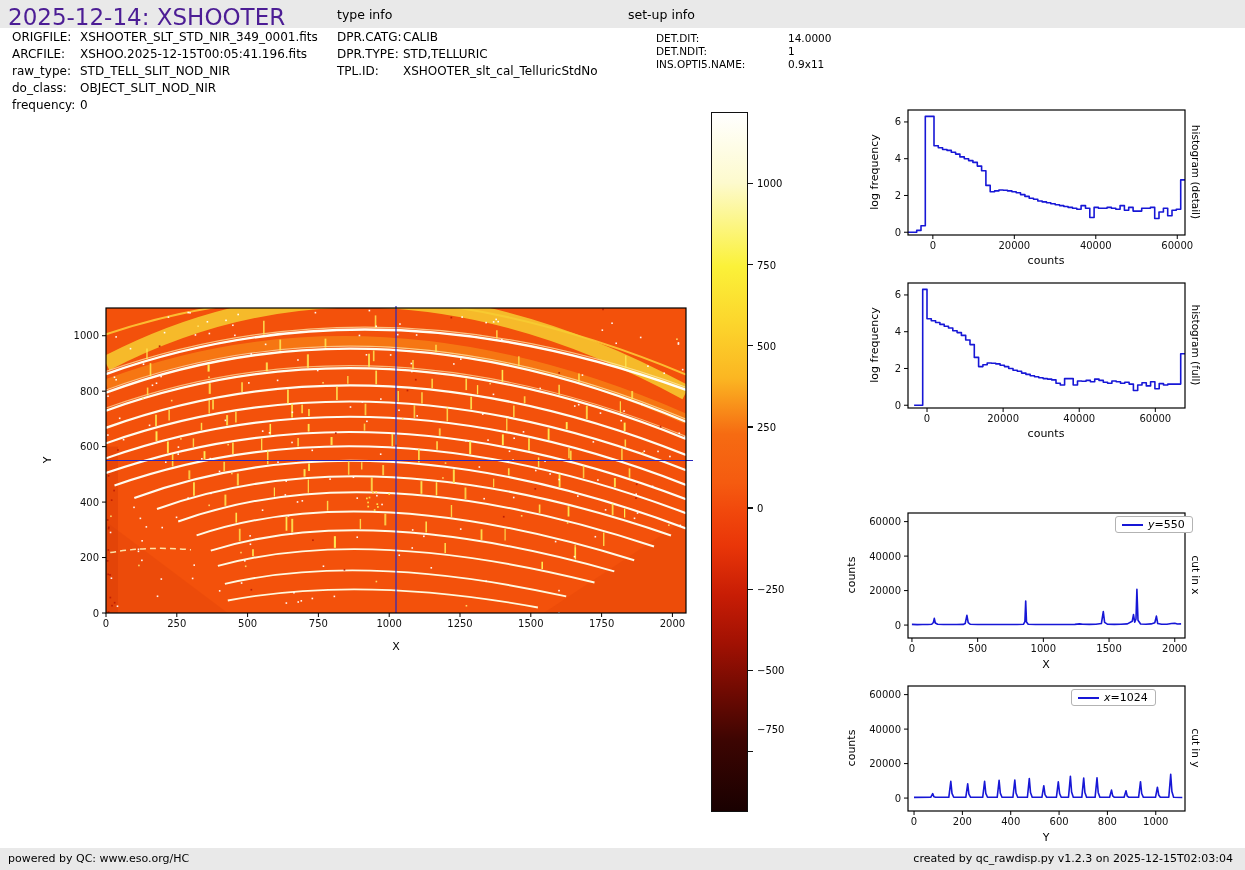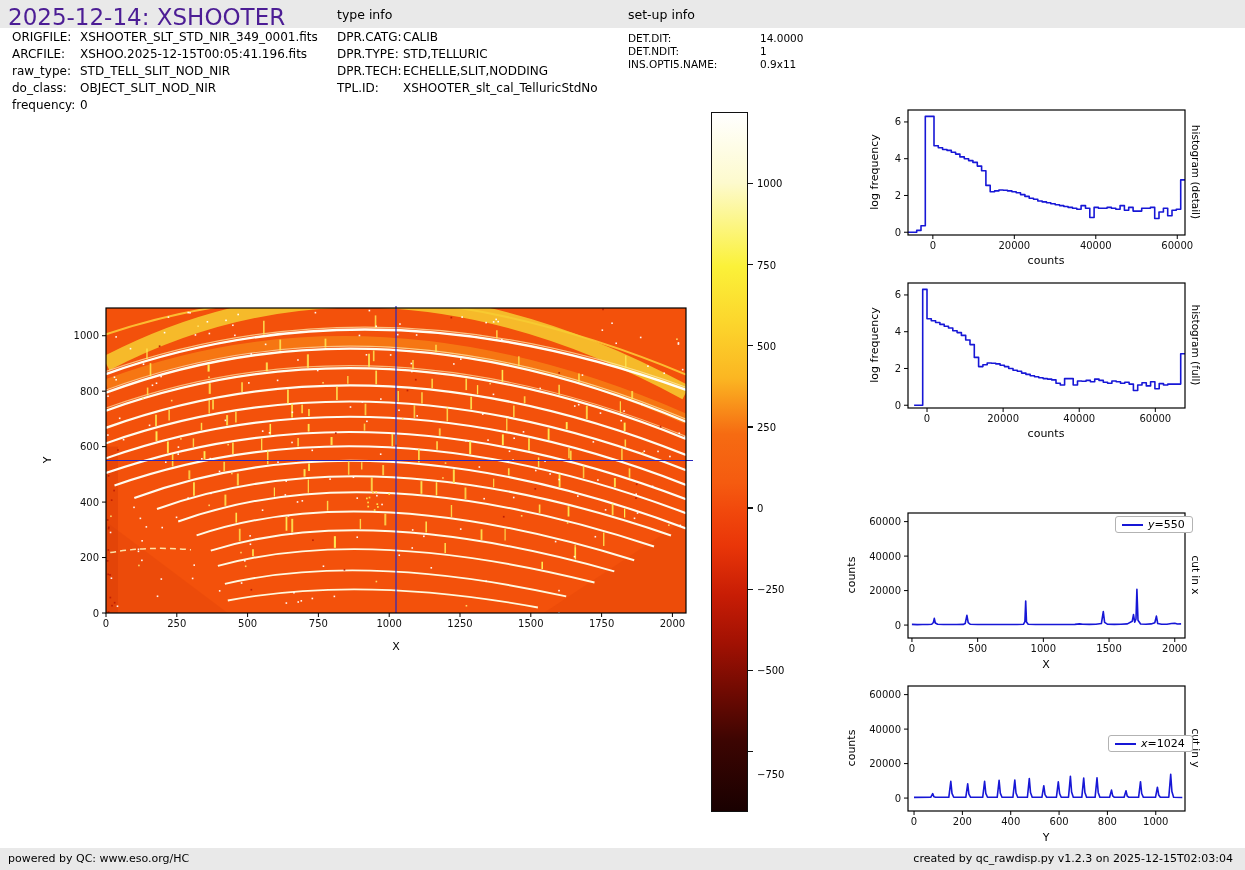--- a/index.html
+++ b/index.html
@@ -10,21 +10,21 @@
   .colhead{position:absolute;top:7px;font-size:12.5px;white-space:nowrap;}
   #type-info-head{left:337px;}
   #setup-info-head{left:628px;text-align:right;}
   .infocol{position:absolute;top:29px;font-size:12px;line-height:17px;}
   #col-file{left:5px;margin-left:7px;}
   #col-type{left:337px;}
   #col-setup{left:628px;font-size:10.5px;line-height:13px;top:32px;}
   .irow .lab{display:inline-block;}
   #col-file .lab{width:68px;}
   #col-type .lab{width:66px;}
-  #col-setup .lab{width:132px;}
+  #col-setup .lab{width:132px;margin-left:28px;}
   .irow{white-space:nowrap;}
   svg{position:absolute;overflow:visible;}
   svg text{font-family:"DejaVu Sans",sans-serif;font-size:10px;fill:#111;}
   .xlab{position:absolute;font-size:11px;transform:translateX(-50%);white-space:nowrap;}
   .vlab{position:absolute;font-size:11px;white-space:nowrap;
         transform:translate(-50%,-50%) rotate(-90deg);}
   .vlabr{position:absolute;font-size:10.5px;white-space:nowrap;
         transform:translate(-50%,-50%) rotate(90deg);}
   .legend{position:absolute;background:#fff;border:1px solid #b3b3b3;border-radius:3px;
         font-size:11px;padding:1px 7px 1px 6px;display:flex;align-items:center;gap:5px;}
@@ -58,21 +58,20 @@
     <div class="irow"><span class="lab">ORIGFILE:</span><span>XSHOOTER_SLT_STD_NIR_349_0001.fits</span></div>
     <div class="irow"><span class="lab">ARCFILE:</span><span>XSHOO.2025-12-15T00:05:41.196.fits</span></div>
     <div class="irow"><span class="lab">raw_type:</span><span>STD_TELL_SLIT_NOD_NIR</span></div>
     <div class="irow"><span class="lab">do_class:</span><span>OBJECT_SLIT_NOD_NIR</span></div>
     <div class="irow"><span class="lab">frequency:</span><span>0</span></div>
   </div>
 
   <div class="infocol" id="col-type">
     <div class="irow"><span class="lab">DPR.CATG:</span><span>CALIB</span></div>
     <div class="irow"><span class="lab">DPR.TYPE:</span><span>STD,TELLURIC</span></div>
-    <div class="irow"><span class="lab">DPR.TECH:</span><span>ECHELLE,SLIT,NODDING</span></div>
     <div class="irow"><span class="lab">TPL.ID:</span><span>XSHOOTER_slt_cal_TelluricStdNo</span></div>
   </div>
 
   <div class="infocol" id="col-setup">
     <div class="irow"><span class="lab">DET.DIT:</span><span>14.0000</span></div>
     <div class="irow"><span class="lab">DET.NDIT:</span><span>1</span></div>
     <div class="irow"><span class="lab">INS.OPTI5.NAME:</span><span>0.9x11</span></div>
   </div>
 
   <svg id="svg-main" viewBox="0 0 580 305" style="left: 106px; top: 308px; width: 580px; height: 305px;">
@@ -516,21 +515,21 @@
       <div class="cblab" style="top: 345.749px;">500</div>
       <div class="cbt" style="top: 426.212px;"></div>
       <div class="cblab" style="top: 426.912px;">250</div>
       <div class="cbt" style="top: 507.374px;"></div>
       <div class="cblab" style="top: 508.074px;">0</div>
       <div class="cbt" style="top: 588.537px;"></div>
       <div class="cblab" style="top: 589.237px;">−250</div>
       <div class="cbt" style="top: 669.7px;"></div>
       <div class="cblab" style="top: 670.4px;">−500</div>
       <div class="cbt" style="top: 750.863px;"></div>
-      <div class="cblab" style="top: 774px;">−750</div>
+      <div class="cblab" style="top: 729px;">−750</div>
     </div>
 
   <svg id="svg-hist_detail" viewBox="0 0 277 125" style="left: 908px; top: 110px; width: 277px; height: 125px;">
       <defs>
         <clipPath id="clip-hist_detail">
           <rect x="0" y="0" width="277" height="125"></rect>
         </clipPath>
       </defs>
       <g clip-path="url(#clip-hist_detail)">
         <polyline points="0.0,122.2 4.3,122.2 4.3,122.2 8.7,122.2 8.7,120.4 13.0,120.4 13.0,115.8 17.3,115.8 17.3,6.4 21.6,6.4 21.6,6.4 26.0,6.4 26.0,35.8 30.3,35.8 30.3,37.7 34.6,37.7 34.6,39.5 39.0,39.5 39.0,40.4 43.3,40.4 43.3,42.3 47.6,42.3 47.6,44.1 51.9,44.1 51.9,46.9 56.3,46.9 56.3,48.7 60.6,48.7 60.6,50.6 64.9,50.6 64.9,52.4 69.3,52.4 69.3,56.1 73.6,56.1 73.6,60.7 77.9,60.7 77.9,75.4 82.2,75.4 82.2,81.8 86.6,81.8 86.6,80.9 90.9,80.9 90.9,80.0 95.2,80.0 95.2,80.3 99.5,80.3 99.5,80.9 103.9,80.9 103.9,81.8 108.2,81.8 108.2,82.7 112.5,82.7 112.5,84.6 116.9,84.6 116.9,86.4 121.2,86.4 121.2,88.2 125.5,88.2 125.5,89.2 129.8,89.2 129.8,91.0 134.2,91.0 134.2,91.9 138.5,91.9 138.5,92.8 142.8,92.8 142.8,93.8 147.2,93.8 147.2,94.7 151.5,94.7 151.5,95.6 155.8,95.6 155.8,96.5 160.1,96.5 160.1,97.4 164.5,97.4 164.5,98.3 168.8,98.3 168.8,99.3 173.1,99.3 173.1,95.6 177.5,95.6 177.5,98.3 181.8,98.3 181.8,107.5 186.1,107.5 186.1,97.4 190.4,97.4 190.4,98.3 194.8,98.3 194.8,98.3 199.1,98.3 199.1,97.4 203.4,97.4 203.4,98.3 207.8,98.3 207.8,99.3 212.1,99.3 212.1,95.6 216.4,95.6 216.4,100.2 220.7,100.2 220.7,97.4 225.1,97.4 225.1,101.1 229.4,101.1 229.4,101.1 233.7,101.1 233.7,98.3 238.0,98.3 238.0,98.3 242.4,98.3 242.4,97.4 246.7,97.4 246.7,108.5 251.0,108.5 251.0,102.0 255.4,102.0 255.4,98.3 259.7,98.3 259.7,105.7 264.0,105.7 264.0,100.2 268.3,100.2 268.3,99.3 272.7,99.3 272.7,69.9 277.0,69.9" fill="none" stroke="#1717d6" stroke-width="1.6" stroke-linejoin="round"></polyline>
@@ -652,21 +651,21 @@
       <text x="-7" y="77.58620689655173" text-anchor="end" dominant-baseline="central">20000</text>
       <line x1="-4" y1="43.10344827586208" x2="0" y2="43.10344827586208" stroke="#000" stroke-width="1"></line>
       <text x="-7" y="43.10344827586208" text-anchor="end" dominant-baseline="central">40000</text>
       <line x1="-4" y1="8.620689655172413" x2="0" y2="8.620689655172413" stroke="#000" stroke-width="1"></line>
       <text x="-7" y="8.620689655172413" text-anchor="end" dominant-baseline="central">60000</text>
       <rect x="0" y="0" width="277" height="125" fill="none" stroke="#000" stroke-width="1.2"></rect>
     </svg>
   <div class="vlab" style="left:851px;top:748px;">counts</div>
   <div class="xlab" style="left:1046px;top:831px;">Y</div>
   <div class="vlabr" style="left:1196px;top:748px;">cut in y</div>
-  <div class="legend" style="left:1108px;top:689px;margin-top:46px;">
+  <div class="legend" style="left:1071px;top:689px;">
     <span class="legline"></span>
       <span><span class="lvar">x</span><span>=1024</span></span>
   </div>
 
   <div class="footer">
     <span class="fl">powered by QC: www.eso.org/HC</span>
     <span class="fr">created by qc_rawdisp.py v1.2.3 on 2025-12-15T02:03:04</span>
   </div>
 
 </div>

